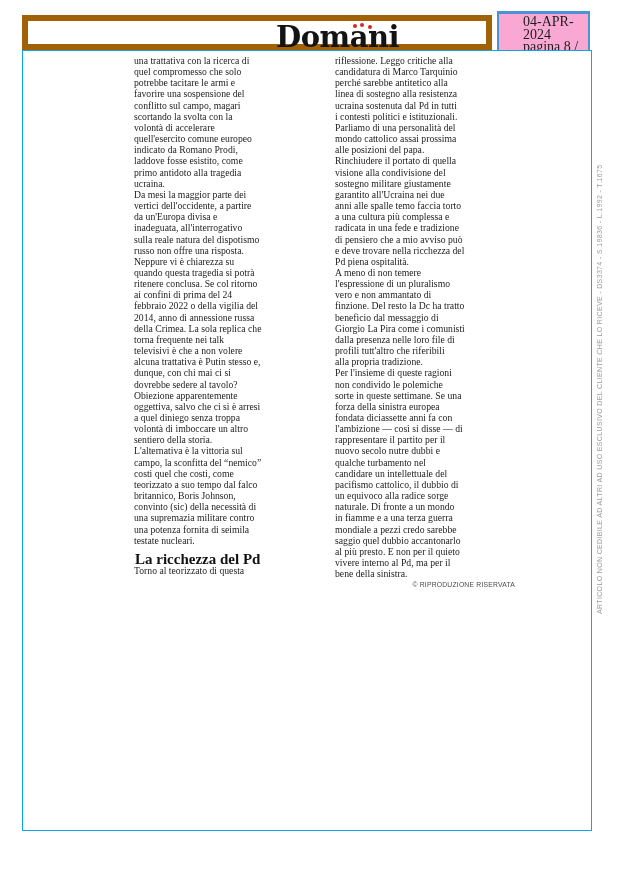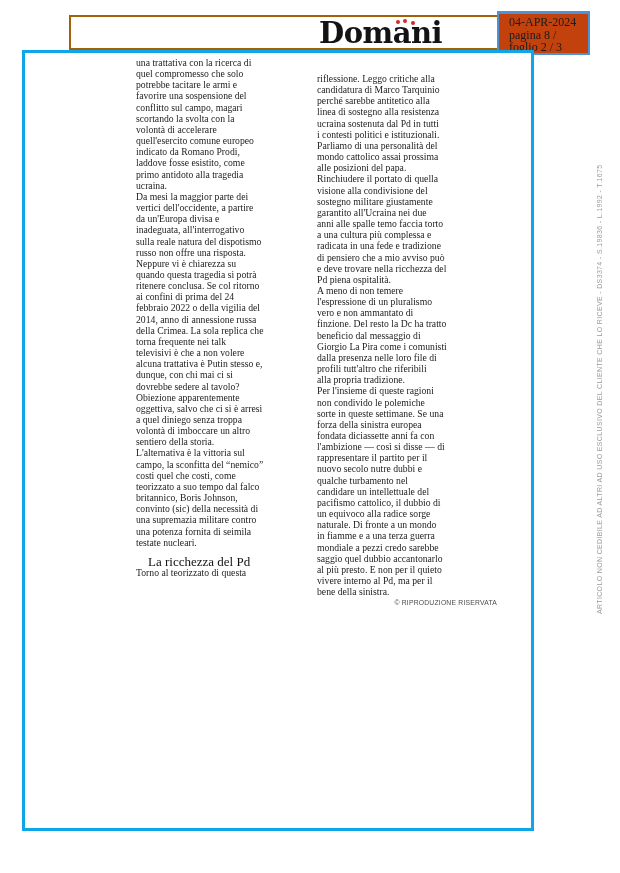--- a/index.html
+++ b/index.html
@@ -16,24 +16,23 @@
     font-family: "Liberation Serif", serif;
   }
 
   
   .masthead-band {
     position: absolute;
     left: 22px;
     top: 15px;
     width: 470px;
     height: 35px;
-    border: 2px solid #a16207;
+    border: 6px solid #a16207;
     box-sizing: border-box;
     background: #ffffff;
-    margin-left: 47px;
   }
   .masthead {
     position: absolute;
     left: 248px;
     top: 0px;
     font-family: "DejaVu Serif", "Liberation Serif", serif;
     font-weight: bold;
     font-size: 29px;
     line-height: 33px;
     color: #131313;
@@ -53,59 +52,59 @@
   
   .date-box {
     position: absolute;
     left: 497px;
     top: 11px;
     width: 93px;
     height: 44px;
     box-sizing: border-box;
     border: 2px solid #4a94d6;
     border-top-width: 3px;
-    background: #c2410c;
-    padding: 2px 0 0 10px;
-    font-size: 12px;
+    background: #f9a8d4;
+    padding: 2px 0 0 24px;
+    font-size: 14px;
     line-height: 12.5px;
     color: #1c1c1c;
   }
 
   
   .main-frame {
     position: absolute;
     left: 22px;
     top: 50px;
-    width: 512px;
+    width: 570px;
     height: 781px;
     box-sizing: border-box;
-    border: 3px solid #0ea5e9;
+    border: 1px solid #0ea5e9;
     background: #ffffff;
   }
 
   .col {
     position: absolute;
     top: 4px;
     width: 182px;
   }
   .col1 { left: 111px; }
-  .col2 { left: 292px; margin-top: 16px; }
+  .col2 { left: 312px; }
 
   .body {
     margin: 0;
     white-space: pre-line;
     font-size: 9.7px;
     line-height: 11.15px;
     color: #1c1c1c;
   }
   .subhead {
-    margin: 8px 0 0 12px;
-    font-size: 13px;
+    margin: 8px 0 0 1px;
+    font-size: 15px;
     line-height: 11.5px;
-    font-weight: normal;
+    font-weight: bold;
     color: #111111;
   }
   .copyright {
     margin-top: 2px;
     padding-right: 2px;
     text-align: right;
     font-family: "Liberation Sans", sans-serif;
     font-size: 6.8px;
     letter-spacing: 0.2px;
     color: #4a4a4a;

